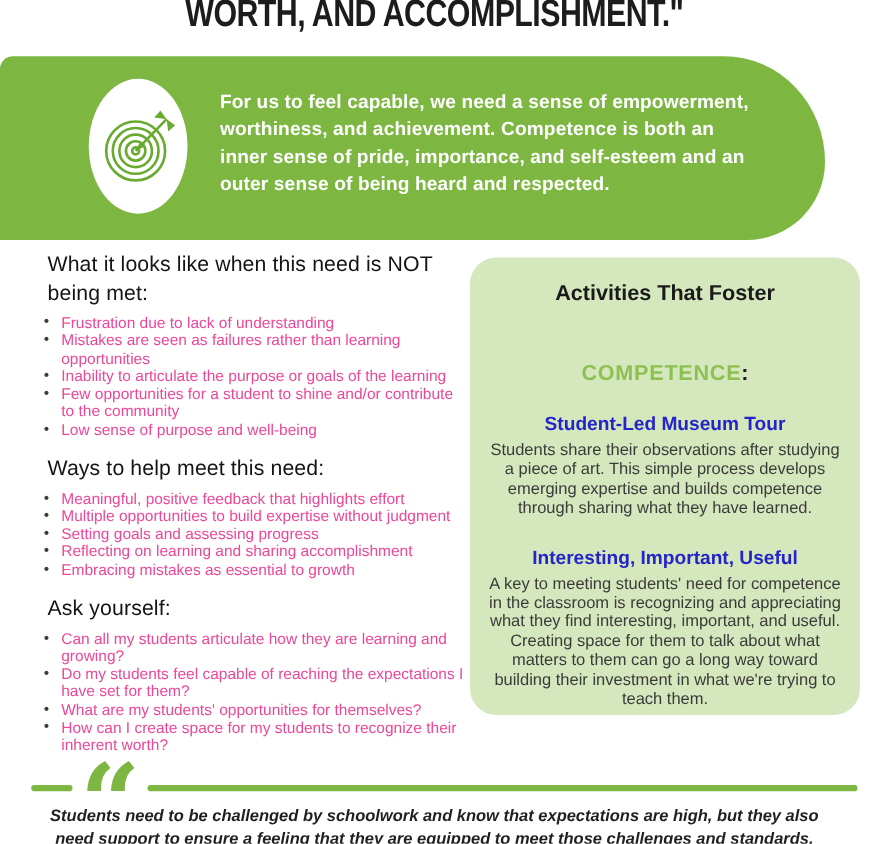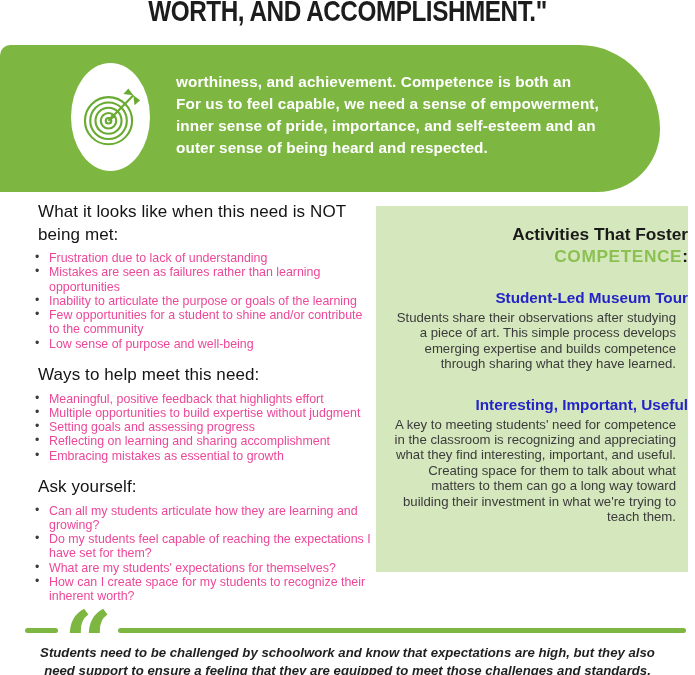--- a/index.html
+++ b/index.html
@@ -43,24 +43,24 @@
   .left-col ul {
     list-style:none; margin:0 0 13px 0; padding:0 0 0 8px;
     font-size:12.4px; line-height:14.3px; color:#ec4899;
   }
   .left-col li { position:relative; padding-left:14px; }
   .left-col li::before { content:"•"; position:absolute; left:0; top:-1px; color:#3c3c3c; }
 
   
   .activities {
     position:absolute; left:376px; top:206px; width:312px; height:366px;
-    background:#d5e7bd; text-align:right;
+    background:#d5e7bd; text-align:center;border-radius:21px;
   }
   .act-h1 { margin-top:17px; font-size:17.3px; font-weight:800; color:#1a1a1a; line-height:22px; }
-  .act-h2 { font-size:17.3px; font-weight:800; line-height:22px; letter-spacing:0.6px; }
+  .act-h2 { font-size:17.3px; font-weight:800; line-height:22px; letter-spacing:0.6px;margin-top:42px; }
   .act-h2 .accent { color:#8cc152; }
   .act-h2 .colon { color:#1a1a1a; letter-spacing:0; }
   .act-link {
     display:block; margin-top:22px; font-size:15.3px; font-weight:800;
     color:#2424c8; cursor:pointer;
   }
   .act-link.l2 { margin-top:24px; }
   .act-desc { margin:3px 12px 0 12px; font-size:13.2px; line-height:15.4px; color:#3b3b3b; }
 
   
@@ -101,22 +101,22 @@
           <line x1="46" y1="56" x2="86" y2="15"></line>
         </g>
         <g fill="#69aa31">
           <path d="M86,15 L70,13 L78,4 Z"></path>
           <path d="M86,15 L88,31 L97,23 Z"></path>
           <path d="M46,56 L52,44 L58,50 Z"></path>
         </g>
       </svg>
     </div>
     <div class="banner-text">
+      <div>For us to feel capable, we need a sense of empowerment,</div>
       <div>worthiness, and achievement. Competence is both an</div>
-      <div>For us to feel capable, we need a sense of empowerment,</div>
       <div>inner sense of pride, importance, and self-esteem and an</div>
       <div>outer sense of being heard and respected.</div>
     </div>
   </div>
 
   <div class="left-col">
     <h2>What it looks like when this need is NOT being met:</h2>
     <ul>
       <li>Frustration due to lack of understanding</li>
       <li>Mistakes are seen as failures rather than learning opportunities</li>
@@ -131,21 +131,21 @@
       <li>Multiple opportunities to build expertise without judgment</li>
       <li>Setting goals and assessing progress</li>
       <li>Reflecting on learning and sharing accomplishment</li>
       <li>Embracing mistakes as essential to growth</li>
     </ul>
 
     <h2 class="gap">Ask yourself:</h2>
     <ul>
       <li>Can all my students articulate how they are learning and growing?</li>
       <li>Do my students feel capable of reaching the expectations I have set for them?</li>
-      <li>What are my students' expectations for themselves?</li>
+      <li>What are my students' opportunities for themselves?</li>
       <li>How can I create space for my students to recognize their inherent worth?</li>
     </ul>
   </div>
 
   <div class="activities">
     <div class="act-h1">Activities That Foster</div>
     <div class="act-h2"><span class="accent">COMPETENCE</span><span class="colon">:</span></div>
 
     <a class="act-link">Student-Led Museum Tour</a>
     <p class="act-desc">Students share their observations after studying a piece of art. This simple process develops emerging expertise and builds competence through sharing what they have learned.</p>

